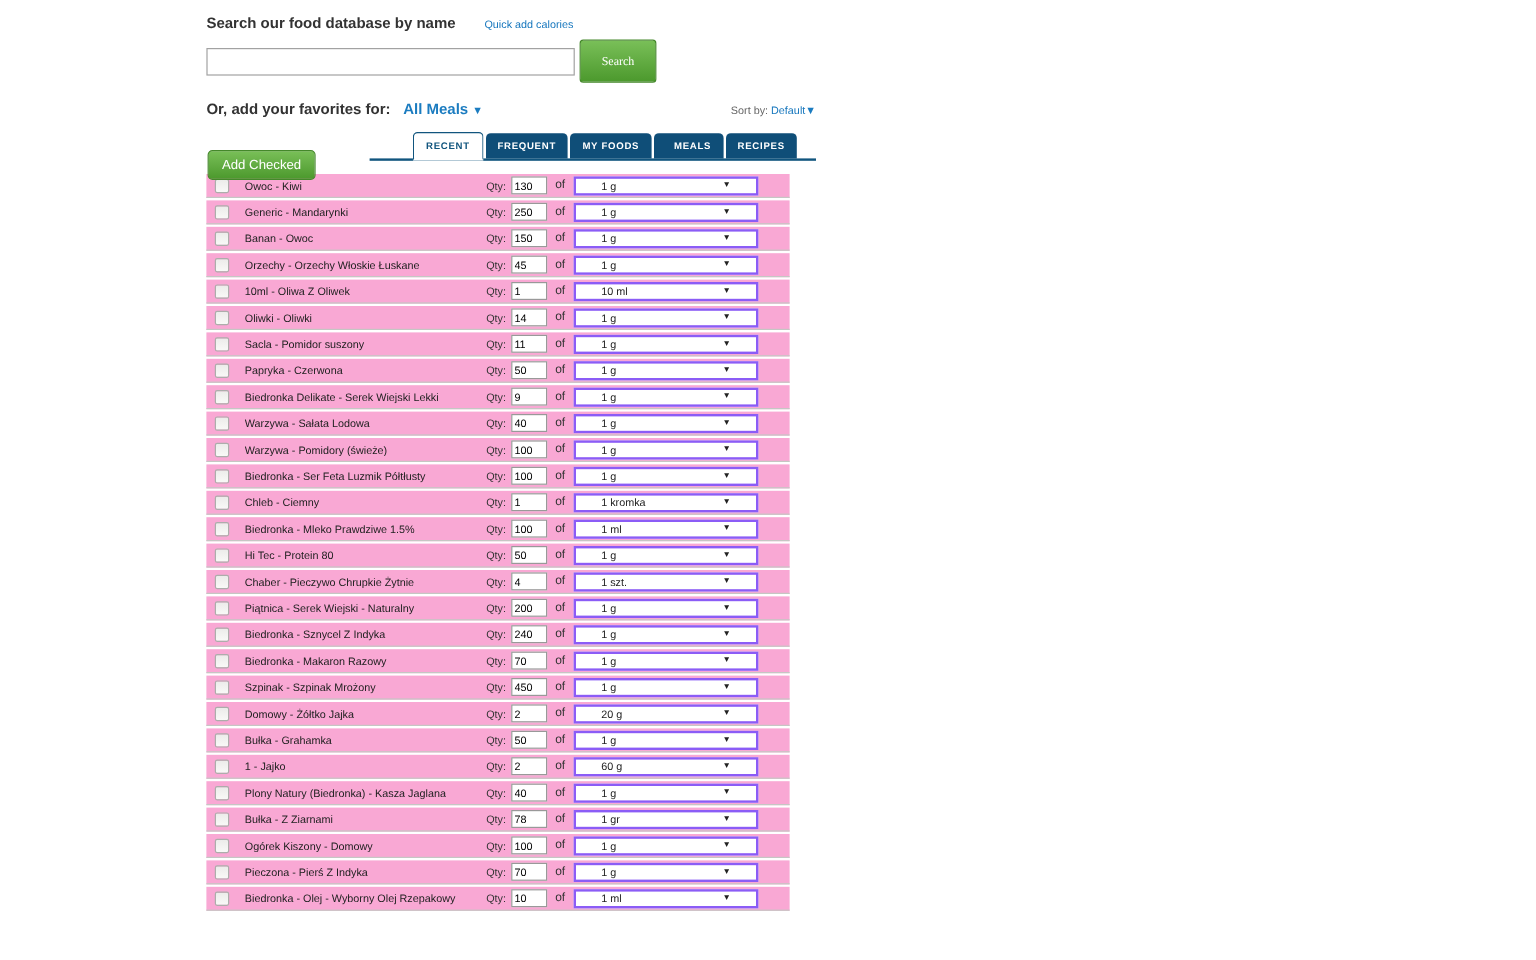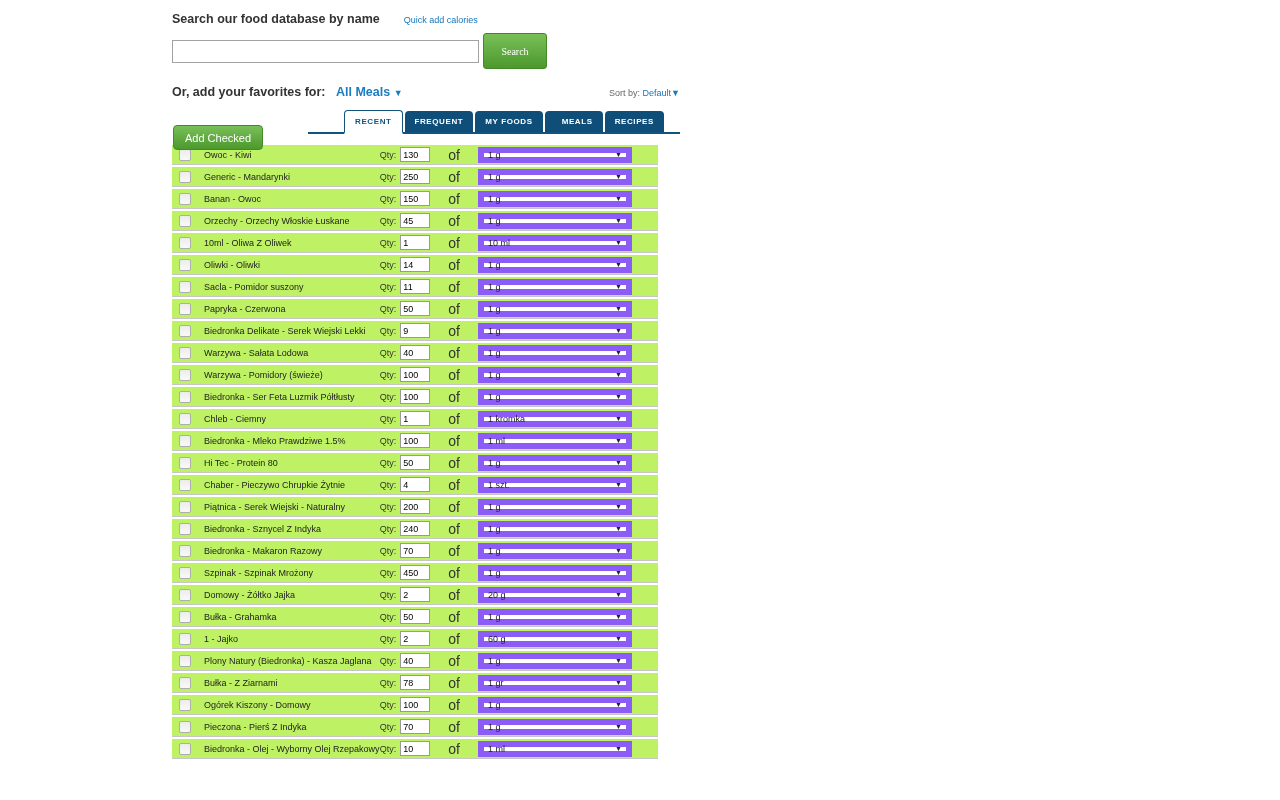--- a/index.html
+++ b/index.html
@@ -53,37 +53,37 @@
     background:#0f4e78; color:#fff; font-size:8px; font-weight:bold;
     letter-spacing:0.6px; border-radius:4px 4px 0 0; text-align:right; min-width:58px;
   }
   .tab.active {
     background:#fff; color:#11557e; border:1px solid #11557e; border-bottom:2px solid #fff;
     margin-bottom:-2px; height:24px; line-height:22px;
   }
 
   .food-table { margin-top:11px; width:486px; }
   .row {
-    height:20px; width:486px; background:#bef264; border-bottom:1px solid #c6c6c4;
+    height:20px; width:486px; background:#f9a8d4; border-bottom:1px solid #c6c6c4;
     margin-bottom:2px; display:flex; align-items:center; padding:0 26px 0 7px;
   }
   .cb {
     width:12px; height:12px; flex:0 0 12px; border:1px solid #adadab; border-radius:2px;
     background:linear-gradient(#ececea,#f9f9f7); cursor:pointer;
   }
   .food-name { flex:1; margin-left:13px; font-size:9px; color:#222; white-space:nowrap; overflow:hidden; }
   .qty-label { font-size:9px; color:#333; margin-right:4px; }
   .qty-input {
     width:30px; height:15px; border:1px solid #999; font-size:9px; padding:0 2px;
     font-family:inherit; background:#fff;
   }
-  .of-label { font-size:14px; color:#333; margin:0 18px;text-align:center; }
+  .of-label { font-size:10px; color:#333; margin:0 7px;text-align:center; }
   .unit-select {
-    width:154px; height:16px; border:6px solid #8b5cf6; background:#fff; cursor:pointer;
-    display:flex; align-items:center; justify-content:space-between; padding:0 4px;
+    width:154px; height:16px; border:2px solid #8b5cf6; background:#fff; cursor:pointer;
+    display:flex; align-items:center; justify-content:space-between; padding:0 21px;
     font-size:9px; color:#222;
   }
   .sel-arrow { font-size:7px; color:#222; }
 </style>
 </head>
 <body>
 
 <div class="content">
 
 

